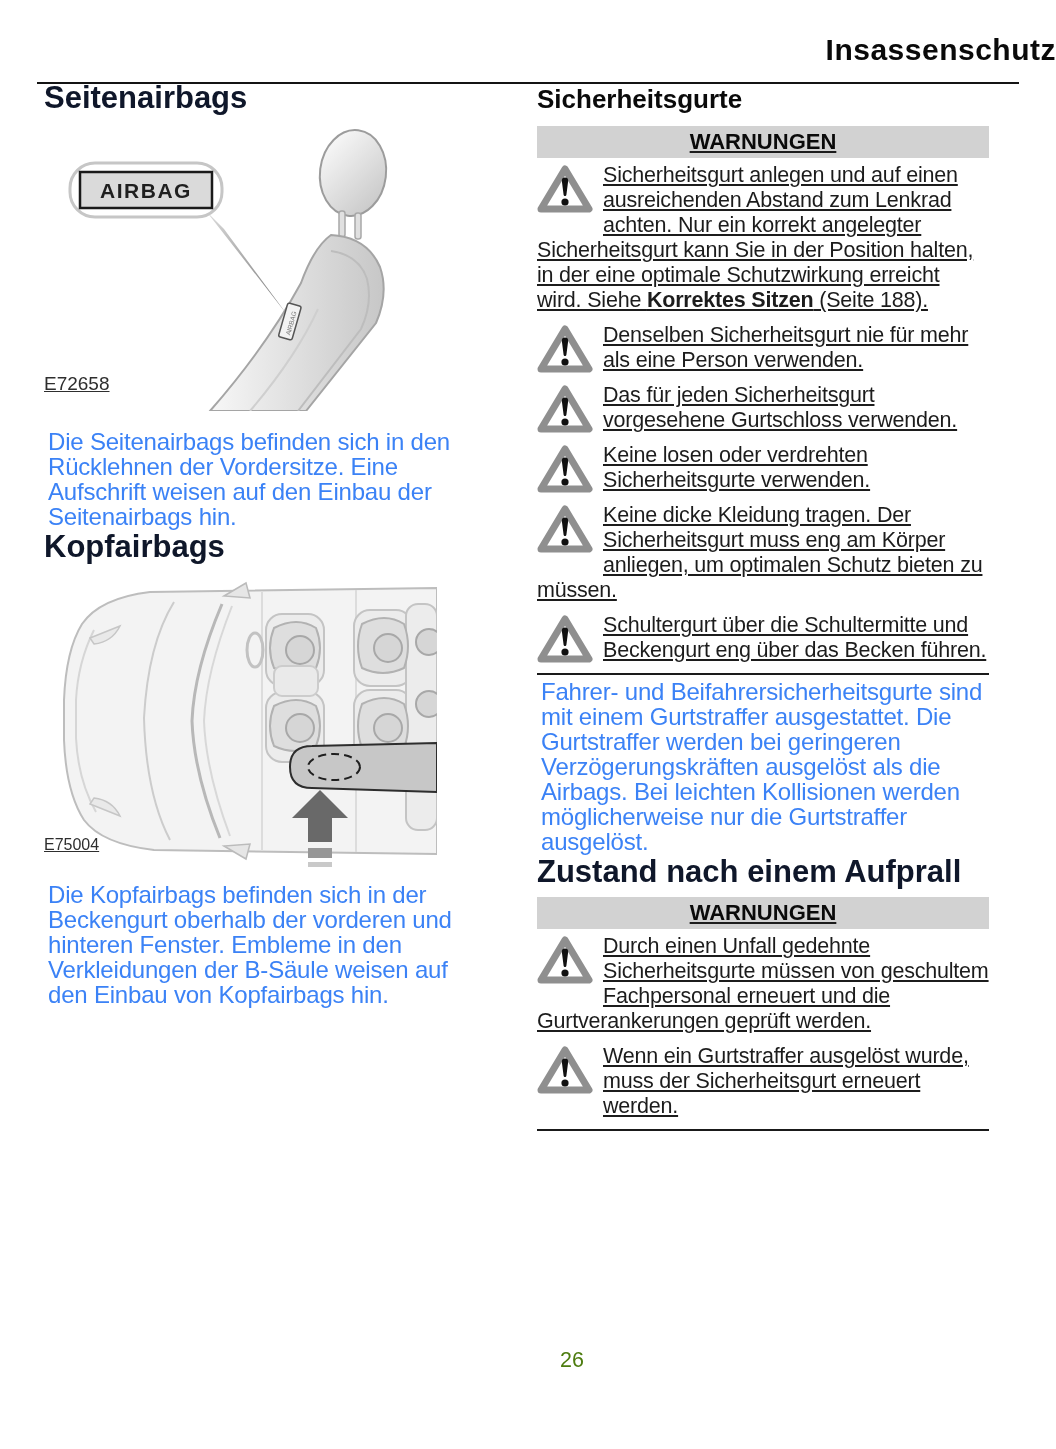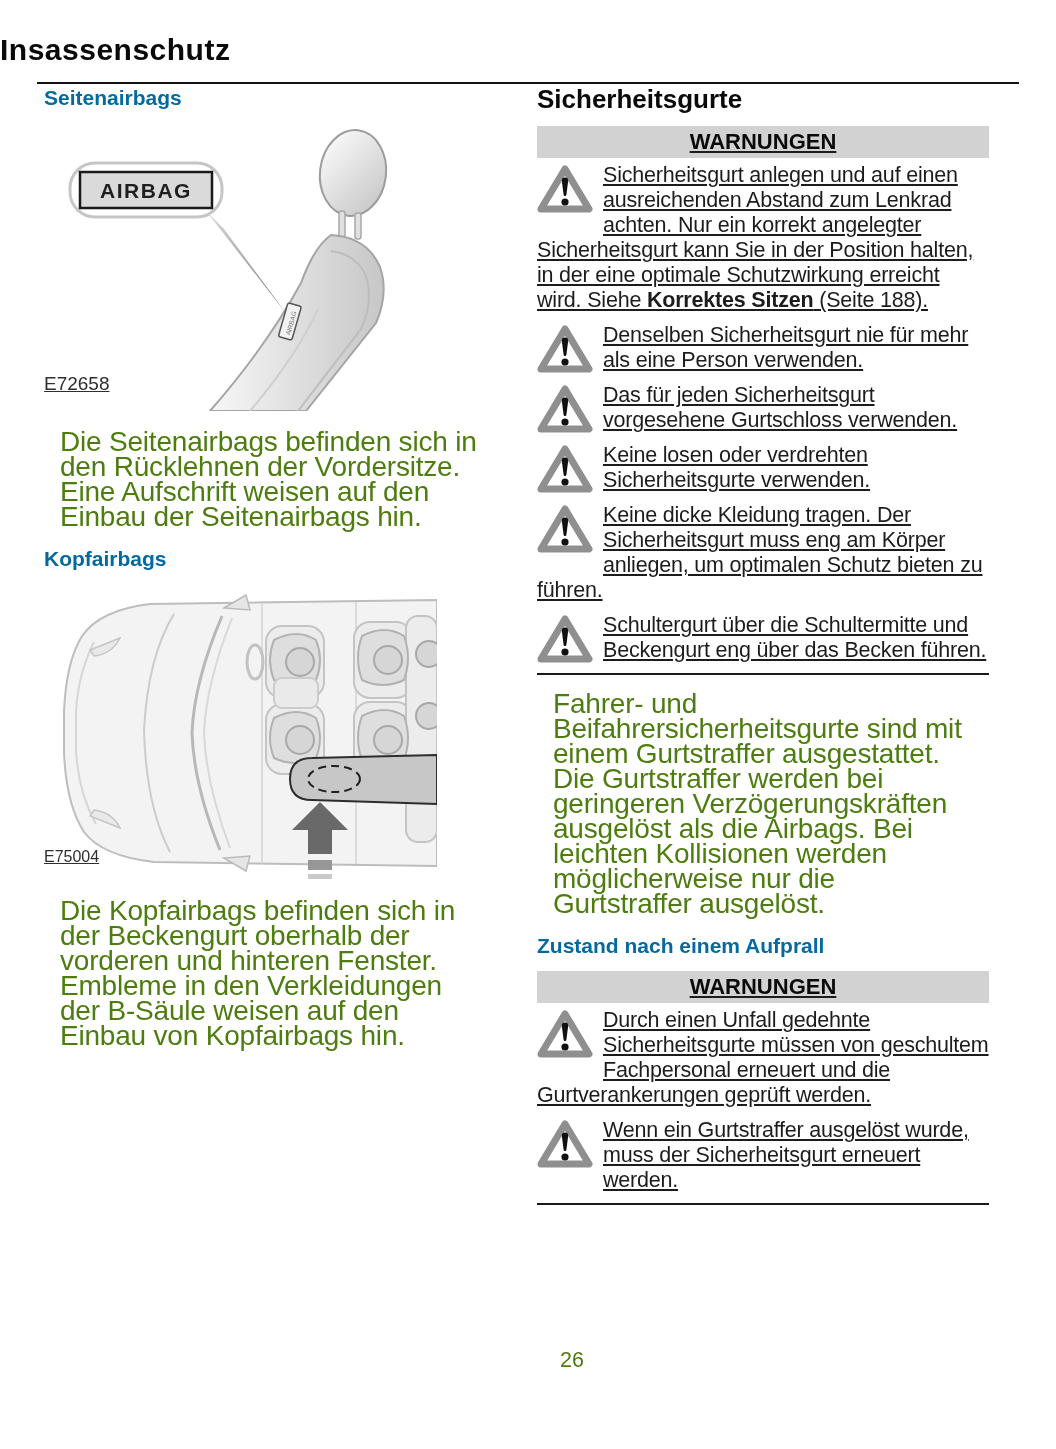--- a/index.html
+++ b/index.html
@@ -8,41 +8,41 @@
     width:1056px; height:1449px;
     margin:0 auto;
     background:#ffffff;
     font-family:"Liberation Sans", sans-serif;
     color:#1c1c1c;
     overflow:hidden;
   }
   
   .header-title {
     padding-top:33px;
-    text-align:left;
+    text-align:right;
     font-size:30px; font-weight:bold; letter-spacing:.5px;
     color:#0a0a0a;
   }
   .header-rule { margin:15px 37px 0 37px; border-top:2.5px solid #141414; }
 
   
   .columns { display:flex; padding-left:44px; }
   .col-left  { width:452px; margin-right:41px; }
   .col-right { width:452px; }
 
   h3.sub {
-    margin:0; font-size:21px; font-weight:bold; color:#0369a1; line-height:27px;
+    margin:0; font-size:31px; font-weight:bold; color:#0f172a; line-height:27px;
   }
   h2.section {
     margin:0; font-size:26px; font-weight:bold; color:#0a0a0a; line-height:30px;
   }
   .mt-first { margin-top:44px; }
 
   p.body {
-    margin:16px; font-size:28px; line-height:25px; letter-spacing:-0.2px; color:#4d7c0f;
+    margin:4px; font-size:24px; line-height:25px; letter-spacing:-0.2px; color:#3b82f6;
   }
 
   
   .fig { position:relative; }
   .fig-seat    { height:286px; margin:14px 0 18px 0; }
   .fig-topview { height:292px; margin:18px 0 12px 0; }
   .fig svg.illustration { display:block; }
   .fig-seat svg.illustration { margin-left:14px; }
   .fig-topview svg.illustration { margin-left:10px; }
   .fig-caption { position:absolute; left:0; bottom:16px; color:#2e2e2e;text-decoration:underline; }
@@ -244,21 +244,21 @@
                   </svg>
                 </span><span>Keine losen oder verdrehten Sicherheitsgurte verwenden.</span></p>
             </div>
             <div class="warning">
               <p><span class="warn-icon">
                   <svg width="56" height="50" viewBox="0 0 56 50">
                     <path d="M28 5 L52 45 L4 45 Z" fill="#ffffff" stroke="#8f8f8f" stroke-width="7" stroke-linejoin="round"></path>
                     <path d="M28 13.5 C25.4 13.5 24.6 15.2 24.9 17.4 L26.6 30.8 C26.8 32.4 29.2 32.4 29.4 30.8 L31.1 17.4 C31.4 15.2 30.6 13.5 28 13.5 Z" fill="#111111"></path>
                     <circle cx="28" cy="38" r="3.6" fill="#111111"></circle>
                   </svg>
-                </span><span>Keine dicke Kleidung tragen. Der Sicherheitsgurt muss eng am Körper anliegen, um optimalen Schutz bieten zu führen.</span></p>
+                </span><span>Keine dicke Kleidung tragen. Der Sicherheitsgurt muss eng am Körper anliegen, um optimalen Schutz bieten zu müssen.</span></p>
             </div>
             <div class="warning two-line">
               <p><span class="warn-icon">
                   <svg width="56" height="50" viewBox="0 0 56 50">
                     <path d="M28 5 L52 45 L4 45 Z" fill="#ffffff" stroke="#8f8f8f" stroke-width="7" stroke-linejoin="round"></path>
                     <path d="M28 13.5 C25.4 13.5 24.6 15.2 24.9 17.4 L26.6 30.8 C26.8 32.4 29.2 32.4 29.4 30.8 L31.1 17.4 C31.4 15.2 30.6 13.5 28 13.5 Z" fill="#111111"></path>
                     <circle cx="28" cy="38" r="3.6" fill="#111111"></circle>
                   </svg>
                 </span><span>Schultergurt über die Schultermitte und Beckengurt eng über das Becken führen.</span></p>
             </div>

